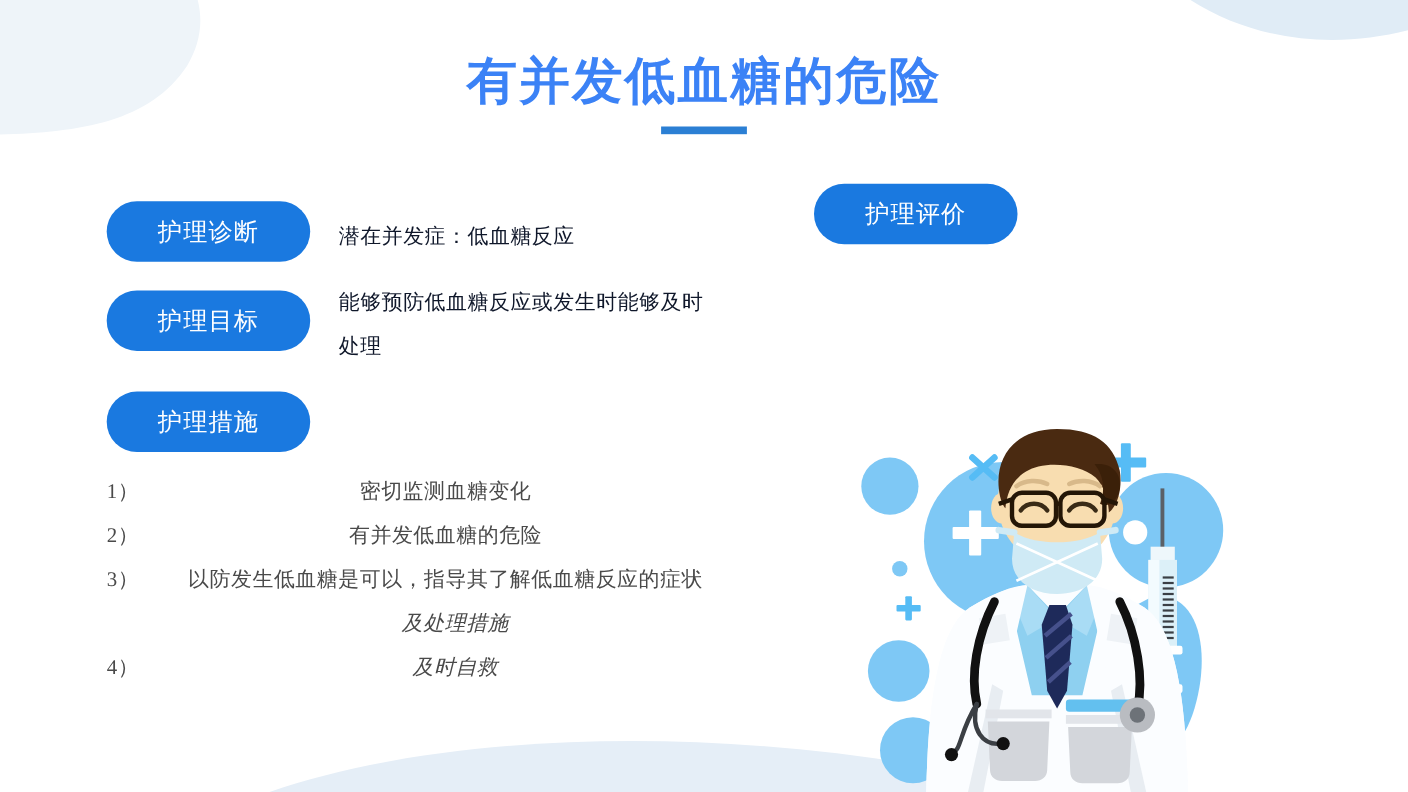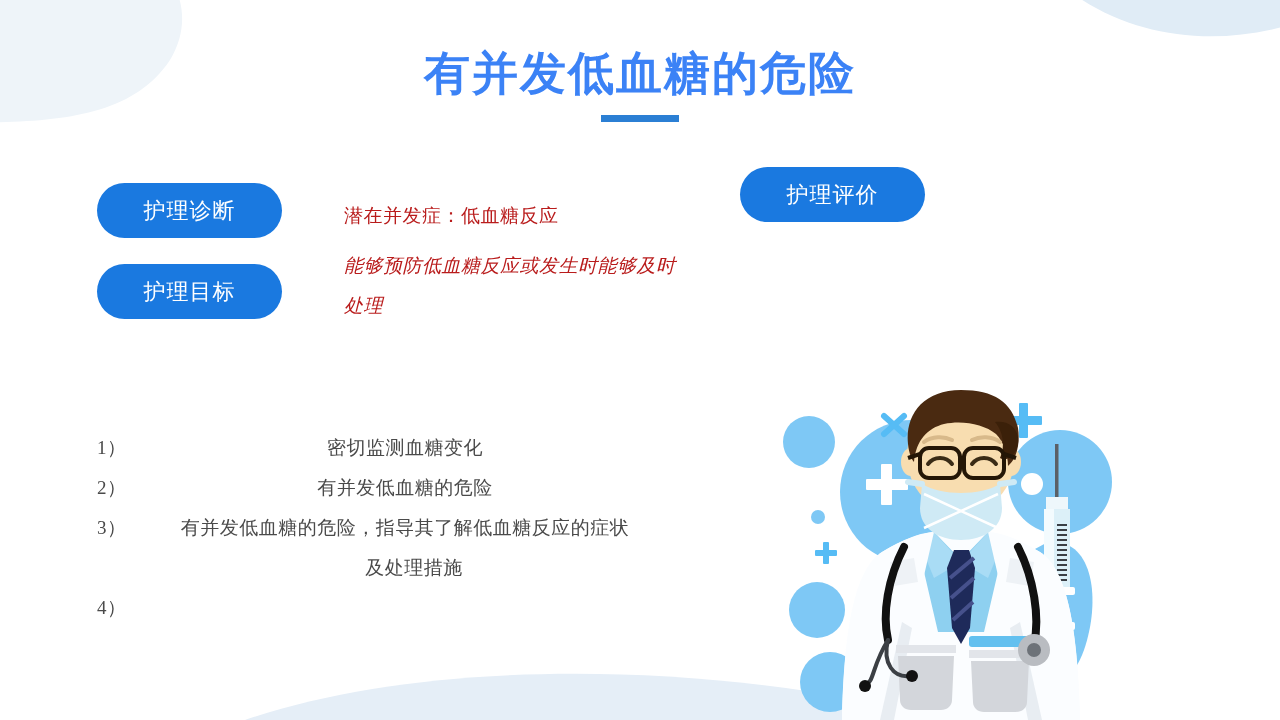--- a/index.html
+++ b/index.html
@@ -71,27 +71,26 @@
   #pill-diagnosis { left: 97px; top: 183px; font-family: Liberation Serif, serif; }
   #pill-goal      { left: 97px; top: 264px; }
   #pill-measures  { left: 97px; top: 356px; }
   #pill-evaluation{ left: 740px; top: 167px; }
 
   
   .body-text {
     position: absolute;
     font-family: "Liberation Serif", "DejaVu Serif", serif;
     font-size: 19px;
-    color: #b91c1c;
+    color: #0f172a;
     line-height: 40px;
     letter-spacing: 0.5px;
-    margin-left: 36px;
   }
   #text-diagnosis { left: 308px; top: 196px; width: 400px; }
-  #text-goal      { left: 308px; top: 246px; width: 350px; font-style: italic; }
+  #text-goal      { left: 308px; top: 256px; width: 350px; }
   #text-evaluation{ left: 752px; top: 238px; width: 380px; }
 
   
   #measures-list {
     position: absolute;
     left: 97px;
     top: 428px;
     width: 580px;
     font-family: "Liberation Serif", "DejaVu Serif", serif;
     font-size: 19px;
@@ -108,20 +107,21 @@
     width: 36px;
     text-align: left;
   }
   .measure-body {
     flex: 1 1 auto;
     text-align: center;
   }
   .measure-cont {
     display: block;
     padding-left: 18px;
+    font-style: italic;
   }
 
   
   #illustration {
     position: absolute;
     left: 762px;
     top: 382px;
     width: 400px;
     height: 338px;
   }
@@ -144,44 +144,46 @@
     <div id="page-title">有并发低血糖的危险</div>
     <div id="title-underline"></div>
   </div>
 
   <div class="pill" id="pill-diagnosis">护理诊断</div>
   <div class="body-text" id="text-diagnosis">潜在并发症：低血糖反应</div>
 
   <div class="pill" id="pill-goal">护理目标</div>
   <div class="body-text" id="text-goal">能够预防低血糖反应或发生时能够及时处理</div>
 
+  <div class="pill" id="pill-measures">护理措施</div>
 
   <div id="measures-list">
 
     <div class="measure-item">
       <span class="measure-num">1）</span>
       <span class="measure-body">密切监测血糖变化</span>
     </div>
 
     <div class="measure-item">
       <span class="measure-num">2）</span>
       <span class="measure-body">有并发低血糖的危险</span>
     </div>
 
     <div class="measure-item">
       <span class="measure-num">3）</span>
       <span class="measure-body">
-        <span>有并发低血糖的危险，指导其了解低血糖反应的症状</span>
+        <span>以防发生低血糖是可以，指导其了解低血糖反应的症状</span>
         <span class="measure-cont">及处理措施</span>
       </span>
     </div>
 
     <div class="measure-item">
       <span class="measure-num">4）</span>
       <span class="measure-body">
+        <span class="measure-cont">及时自救</span>
       </span>
     </div>
 
   </div>
 
   <div class="pill" id="pill-evaluation">护理评价</div>
 
   <svg id="illustration" viewBox="0 0 400 338">
 
     <circle cx="47" cy="60" r="26" fill="#7ec8f5"></circle>

